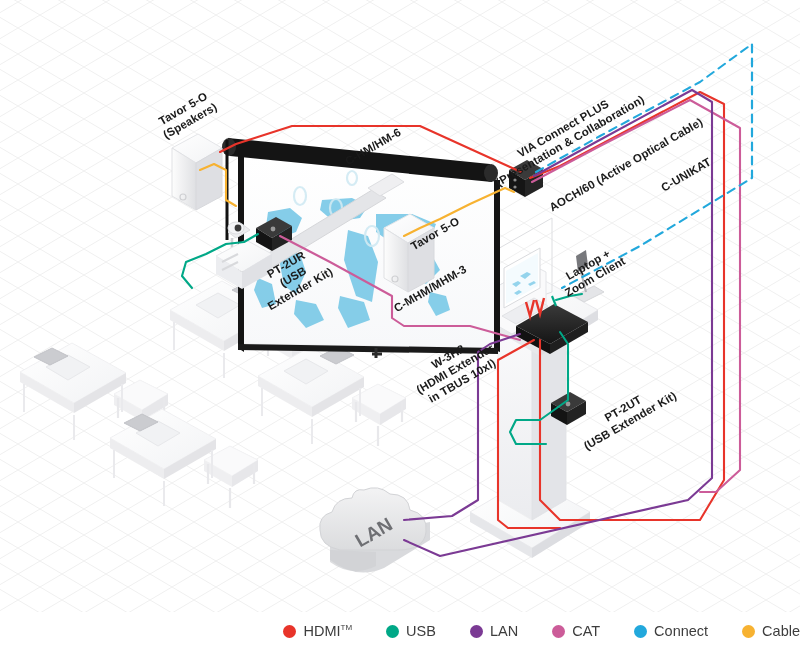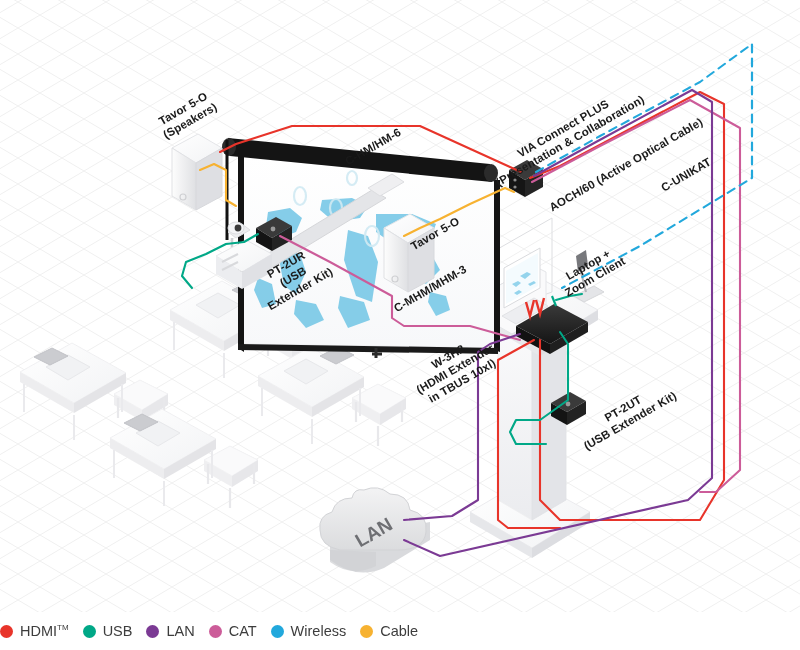--- a/index.html
+++ b/index.html
@@ -32,22 +32,22 @@
     letter-spacing: 0.1px;
   }
   #legend {
     position: absolute;
     left: 0;
     top: 612px;
     width: 800px;
     height: 38px;
     display: flex;
     align-items: center;
-    justify-content: flex-start;
-    gap: 14px;
+    justify-content: flex-end;
+    gap: 34px;
   }
   .legend-item {
     display: flex;
     align-items: center;
     gap: 7px;
   }
   .legend-dot {
     width: 13px;
     height: 13px;
     border-radius: 50%;
@@ -459,21 +459,21 @@
     <div class="legend-item">
       <span class="legend-dot" style="background:#7B3A94"></span>
       <span class="legend-label">LAN</span>
     </div>
     <div class="legend-item">
       <span class="legend-dot" style="background:#CC5C99"></span>
       <span class="legend-label">CAT</span>
     </div>
     <div class="legend-item">
       <span class="legend-dot" style="background:#22A8DC"></span>
-      <span class="legend-label">Wireless</span>
+      <span class="legend-label">Connect</span>
     </div>
     <div class="legend-item">
       <span class="legend-dot" style="background:#F7B231"></span>
       <span class="legend-label">Cable</span>
     </div>
   </div>
 
 </div>
 
 </body></html>

